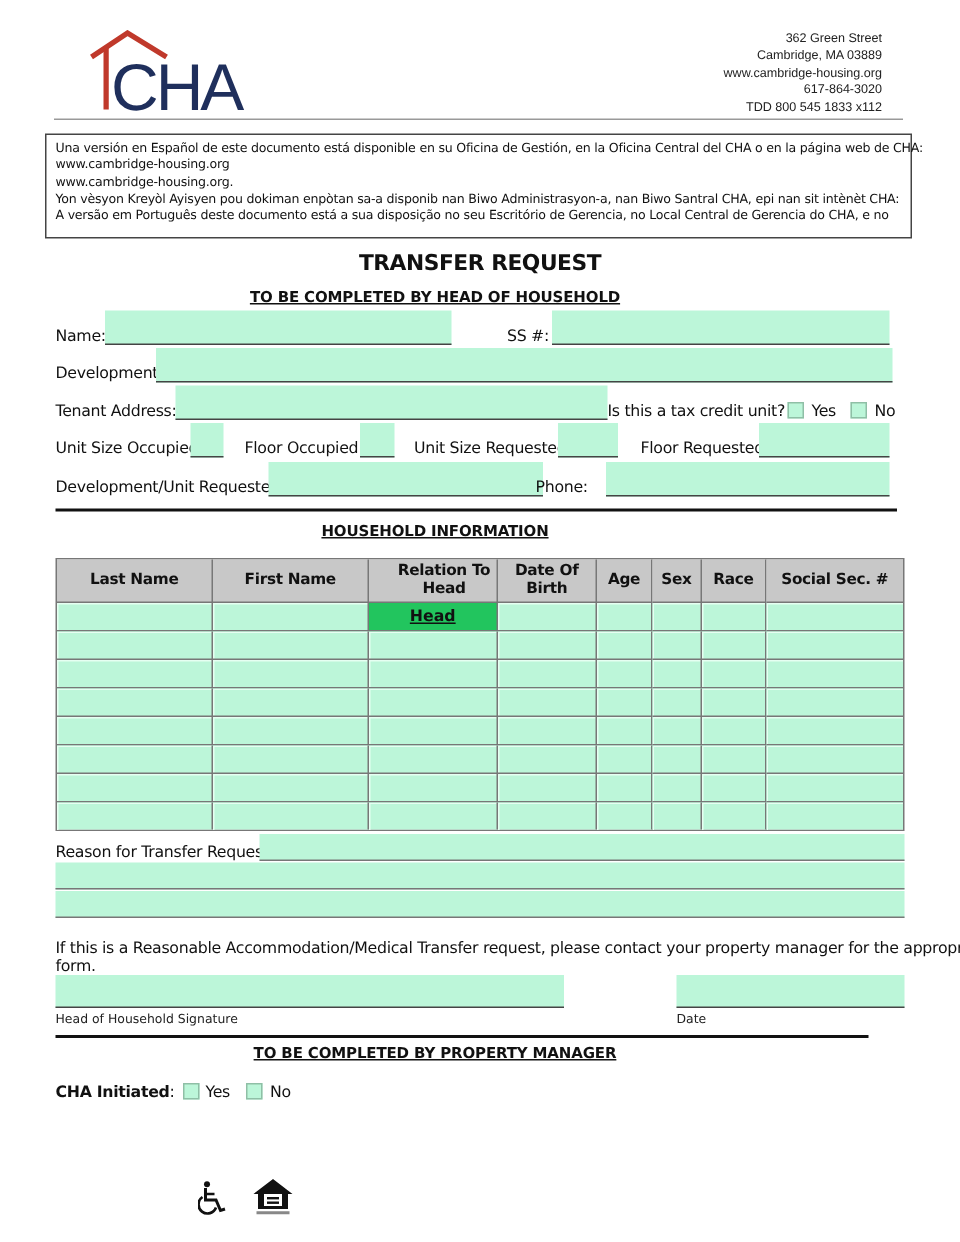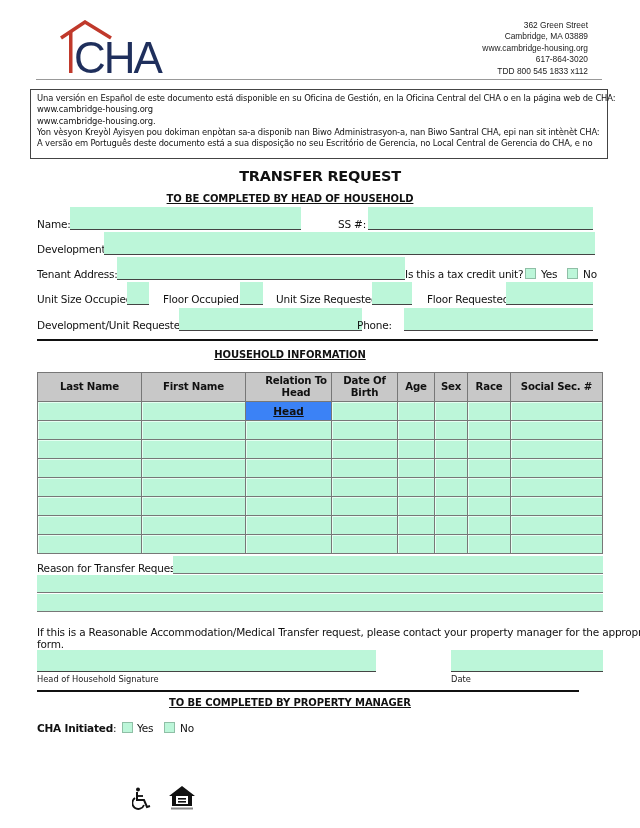--- a/index.html
+++ b/index.html
@@ -21,21 +21,21 @@
     .section { position: absolute; left: 0; width: 580px; text-align: center; font-weight: bold; font-size: 10px; text-decoration: underline; letter-spacing: -0.1px; }
 
     .thickrule { position: absolute; left: 37px; height: 2px; background: #111; }
 
     
     table.hh { position: absolute; left: 37px; top: 372px; width: 566px; border-collapse: separate; border-spacing: 0; border: 1px solid #777; }
     table.hh th { background: #c8c8c8; font-size: 10.2px; font-weight: bold; height: 28px; padding: 0; border-right: 1px solid #777; border-bottom: 1px solid #777; line-height: 12px; letter-spacing: -0.2px; }
     table.hh td { background: #bcf6d9; height: 18px; padding: 0; border-right: 1px solid #777; border-bottom: 1px solid #777; box-shadow: inset 1px 1px 0 #e6fff2; }
     table.hh th:last-child, table.hh td:last-child { border-right: none; }
     table.hh tr:last-child td { border-bottom: none; }
-    table.hh td.head-cell { background: #3b82f6; box-shadow: none; text-align: center; font-size: 10.5px; font-weight: bold; text-decoration: underline; }
+    table.hh td.head-cell { background: #22c55e; box-shadow: none; text-align: center; font-size: 10.5px; font-weight: bold; text-decoration: underline; }
 
     .small { position: absolute; font-size: 8.3px; color: #222; }
     .footer { position: absolute; top: 845px; font-size: 8.6px; color: #222; font-family: Liberation Sans, sans-serif; }
   </style>
 </head>
 <body>
 
 <div class="abs" style="left:58px; top:20px; width:110px; height:56px;">
   <svg width="110" height="56" viewBox="0 0 110 56">
     <polyline points="3,18 27,2 53,18" fill="none" stroke="#c0392b" stroke-width="3.5" stroke-linejoin="miter"></polyline>

